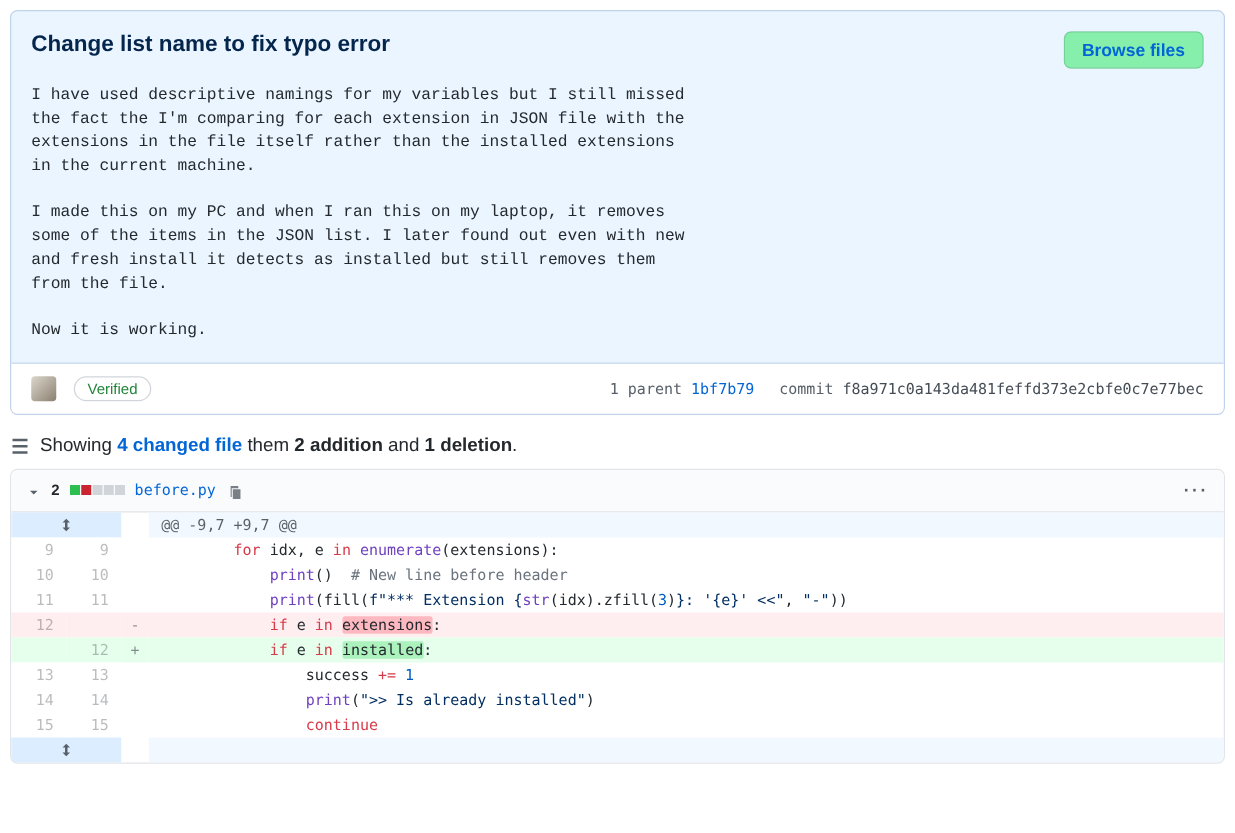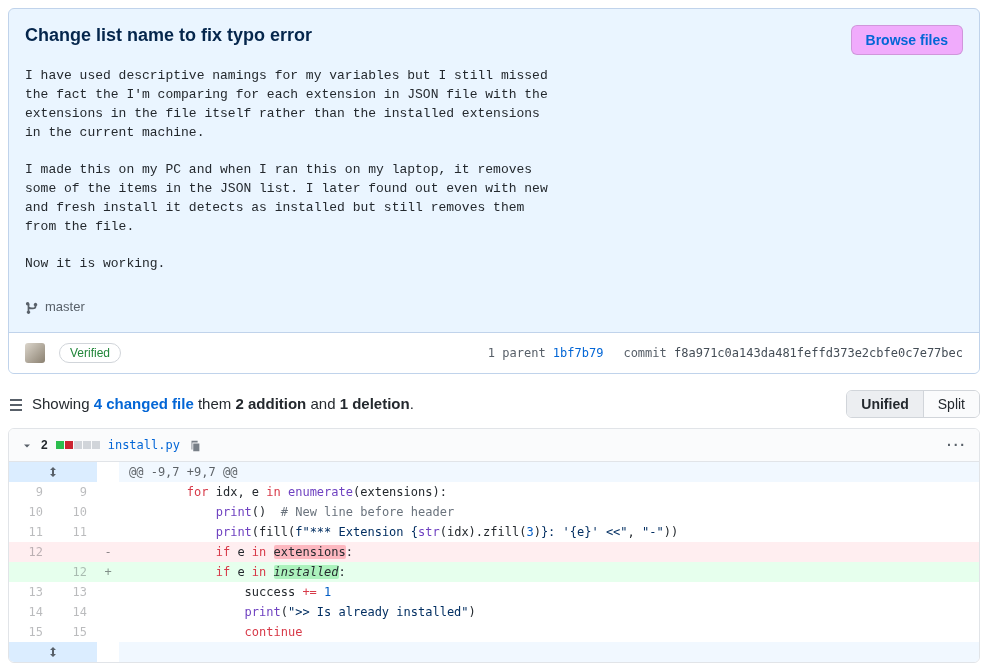--- a/index.html
+++ b/index.html
@@ -1,20 +1,20 @@
 <!DOCTYPE html>
 <html><head>
 <meta charset="utf-8">
 <style>
   * { box-sizing: border-box; margin: 0; padding: 0; }
   body { font-family: -apple-system, BlinkMacSystemFont, "Segoe UI", Helvetica, Arial, sans-serif; font-size: 14px; color: #24292e; background: #fff; padding: 8px; width: 988px; }
   .commit-box { border: 1px solid #c0d3eb; border-radius: 6px; background: #eaf5ff; overflow: hidden; }
   .commit-header { padding: 16px; }
   .commit-title { font-size: 18px; font-weight: 600; color: #05264c; margin-bottom: 12px; display: flex; justify-content: space-between; align-items: flex-start; }
-  .browse-btn { background: #f0abfc; border: 1px solid rgba(27,31,35,0.15); border-radius: 6px; padding: 6px 14px; font-size: 14px; font-weight: 600; color: #0366d6; cursor: pointer; }
+  .browse-btn { background: #86efac; border: 1px solid rgba(27,31,35,0.15); border-radius: 6px; padding: 6px 14px; font-size: 14px; font-weight: 600; color: #0366d6; cursor: pointer; }
   .commit-desc { font-family: SFMono-Regular, Consolas, "Liberation Mono", Menlo, monospace; font-size: 13px; color: #24292e; white-space: pre-wrap; line-height: 1.45; max-width: 600px; }
   .branch-row { padding: 8px 16px 16px 16px; display: flex; align-items: center; gap: 6px; }
   .branch-icon { color: #586069; }
   .branch-name { font-size: 13px; color: #586069; }
   .meta-row { background: #fff; border-top: 1px solid #c0d3eb; padding: 10px 16px; display: flex; align-items: center; justify-content: space-between; }
   .meta-left { display: flex; align-items: center; gap: 8px; }
   .avatar { width: 20px; height: 20px; border-radius: 3px; background: linear-gradient(135deg,#dcd6cc,#8a8070); }
   .author { font-weight: 600; color: #24292e; }
   .committed { color: #586069; }
   .verified { border: 1px solid #d1d5da; border-radius: 20px; padding: 2px 10px; font-size: 12px; color: #22863a; margin-left: 6px; }
@@ -50,21 +50,21 @@
   .marker { width: 22px; text-align: center; color: rgba(27,31,35,0.5); user-select: none; }
   .code { white-space: pre; padding-left: 10px; color: #24292e; }
   .hunk .ln { background: #f1f8ff; }
   .hunk .expand { background: #dbedff; text-align: center; color: #586069; cursor: pointer; }
   .hunk .code { background: #f1f8ff; color: rgba(27,31,35,0.7); }
   .del .ln { background: #ffeef0; color: rgba(27,31,35,0.3); }
   .del .marker, .del .code { background: #ffeef0; }
   .add .ln { background: #e6ffed; color: rgba(27,31,35,0.3); }
   .add .marker, .add .code { background: #e6ffed; }
   .del .hl { background: #fdb8c0; border-radius: 2px; }
-  .add .hl { background: #acf2bd; border-radius: 2px; font-style: italic; }
+  .add .hl { background: #acf2bd; border-radius: 2px; }
   .k-kw { color: #d73a49; }
   .k-fn { color: #6f42c1; }
   .k-str { color: #032f62; }
   .k-cmt { color: #6a737d; }
   .k-num { color: #005cc5; }
   svg { display: inline-block; vertical-align: middle; }
 </style>
 </head>
 <body>
 
@@ -78,28 +78,20 @@
 the fact the I'm comparing for each extension in JSON file with the
 extensions in the file itself rather than the installed extensions
 in the current machine.
 
 I made this on my PC and when I ran this on my laptop, it removes
 some of the items in the JSON list. I later found out even with new
 and fresh install it detects as installed but still removes them
 from the file.
 
 Now it is working.</div>
-  </div>
-  <div class="branch-row">
-    <span class="branch-icon">
-      <svg width="14" height="16" viewBox="0 0 16 16" fill="currentColor">
-          <path d="M5 3a2 2 0 1 0-2 2v6a2 2 0 1 0 2 0V9c1 .5 2 .5 4 .5 3 0 4-1.5 4-3.5a2 2 0 1 0-2 0c0 1-.5 1.5-2 1.5-2 0-3 0-4-.8V5a2 2 0 0 0 0-2z"></path>
-        </svg>
-    </span>
-    <span class="branch-name">master</span>
   </div>
   <div class="meta-row">
     <div class="meta-left">
       <span class="avatar"></span>
       <span class="verified">Verified</span>
     </div>
     <div class="meta-right">
       <span>
         <span>1 parent</span>
         <span class="mono parent-hash">1bf7b79</span>
@@ -121,43 +113,39 @@
     </span>
     <span>
       <span>Showing</span>
       <a class="file-link">4 changed file</a>
       <span>them</span>
       <span class="bold">2 addition</span>
       <span>and</span>
       <span class="bold">1 deletion</span><span>.</span>
     </span>
   </div>
-  <div class="btn-group">
-    <button class="selected">Unified</button>
-    <button>Split</button>
-  </div>
 </div>
 
 <div class="file-box">
   <div class="file-header">
     <div class="fh-left">
       <span class="chevron">
         <svg width="12" height="12" viewBox="0 0 16 16" fill="currentColor">
             <path d="M4 6l4 4 4-4z"></path>
           </svg>
       </span>
       <span class="change-cnt">2</span>
       <span class="diffstat">
         <span class="ds-add"></span>
           <span class="ds-del"></span>
           <span class="ds-neu"></span>
           <span class="ds-neu"></span>
           <span class="ds-neu"></span>
       </span>
-      <a class="filename">install.py</a>
+      <a class="filename">before.py</a>
       <span class="copy-icon">
         <svg width="14" height="14" viewBox="0 0 16 16" fill="currentColor">
             <path d="M4 2h7v2H5v8H4zM6 5h7v9H6z" fill-opacity="0.8"></path>
           </svg>
       </span>
     </div>
     <span class="kebab">···</span>
   </div>
   <table class="diff-table">
     <tbody id="diff-body">

